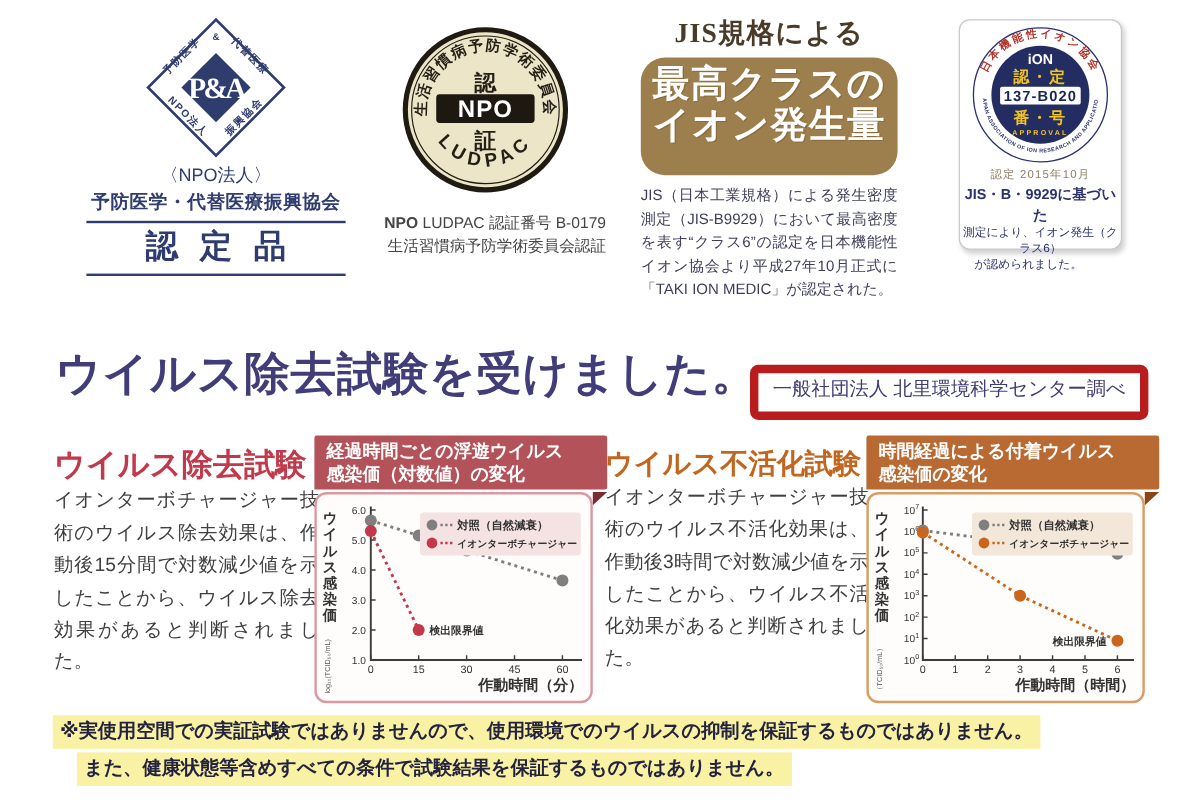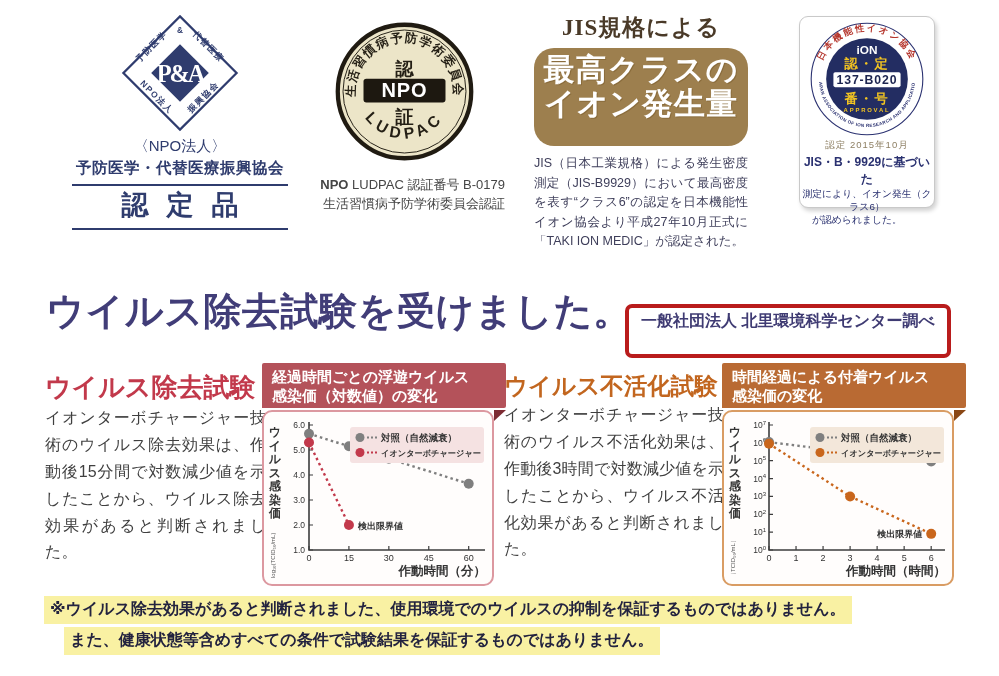--- a/index.html
+++ b/index.html
@@ -30,21 +30,21 @@
   
   #badge-ion{left:799px;top:16px;width:136px;height:192px;background:#fff;border:1px solid #c9c9c9;border-radius:9px;box-shadow:2px 3px 4px rgba(0,0,0,.18);text-align:center;padding-top:3px}
   #badge-ion svg{display:block;margin:0 auto}
   .ion-date{font-size:9.5px;color:#8d7f63;letter-spacing:1px;margin-top:1px}
   .ion-note1{font-size:12px;color:#2a3170;font-weight:bold;margin-top:2px}
   .ion-note2{font-size:9.8px;color:#2a3170}
   .ion-note3{font-size:9.8px;color:#2a3170;text-align:left;padding-left:12px}
 
   
   #heading{left:46px;top:286px;font-size:38px;font-weight:bold;color:#413d78;letter-spacing:.5px}
-  #source-box{left:625px;top:304px;border:4px solid #b91c1c;border-radius:7px;padding:3px 12px 22px;font-size:16px;font-weight:bold;color:#3f3b73;background:#fff}
+  #source-box{left:625px;top:304px;border:7px solid #b91c1c;border-radius:7px;padding:3px 12px 8px;font-size:16px;font-weight:normal;color:#3f3b73;background:#fff}
 
   
   .sec-title{font-weight:bold;}
   #sec1{left:45px;top:370px;width:221px}
   #sec1 .sec-title{font-size:26px;color:#c2394b}
   #sec2{left:504px;top:370px;width:220px}
   #sec2 .sec-title{font-size:23.5px;color:#c2661f}
   .sec-body{font-size:16px;line-height:1.68;text-align:justify;color:#3f3f3f}
 
   
@@ -278,17 +278,17 @@
         <line x1="103" y1="25.5" x2="114" y2="25.5" stroke="#7f7f7f" stroke-width="2" stroke-dasharray="2 2"></line>
         <text x="117" y="29" font-size="9.5" font-weight="bold" fill="#333">対照（自然減衰）</text>
         <circle cx="96" cy="40.5" r="4.5" fill="#c9661c"></circle>
         <line x1="103" y1="40.5" x2="114" y2="40.5" stroke="#c9661c" stroke-width="2" stroke-dasharray="2 2"></line>
         <text x="117" y="44" font-size="8.2" font-weight="bold" fill="#333">イオンターボチャージャー</text>
         <text x="198.1875" y="125.37339308942958" text-anchor="end" font-size="9" font-weight="bold" fill="#333">検出限界値</text>
       </svg>
   </div>
 
   <div class="abs" id="footnote">
-    <div><span class="fn-line">※ウイルス除去効果があると判断されました、使用環境でのウイルスの抑制を保証するものではありません。</span></div>
+    <div><span class="fn-line">※実使用空間での実証試験ではありませんので、使用環境でのウイルスの抑制を保証するものではありません。</span></div>
     <div><span class="fn-line fn-line2">また、健康状態等含めすべての条件で試験結果を保証するものではありません。</span></div>
   </div>
 
 </div>
 
 </body></html>

